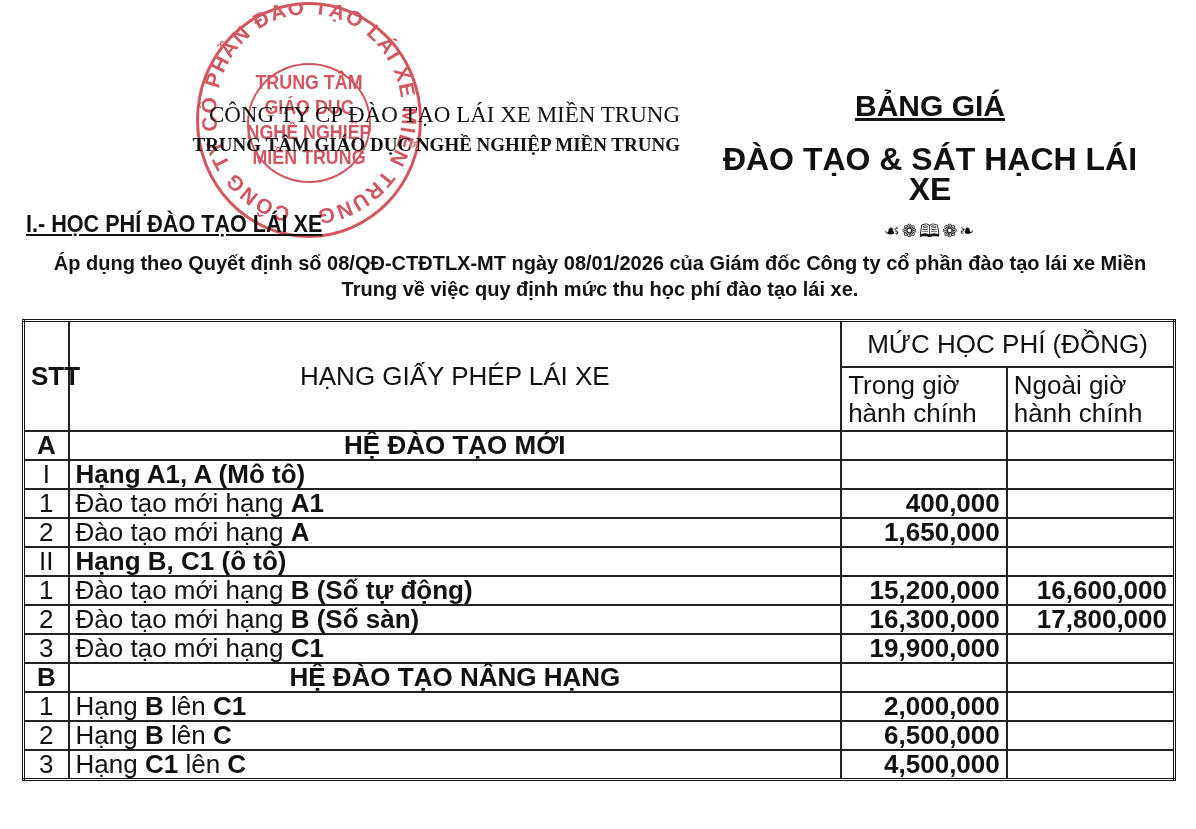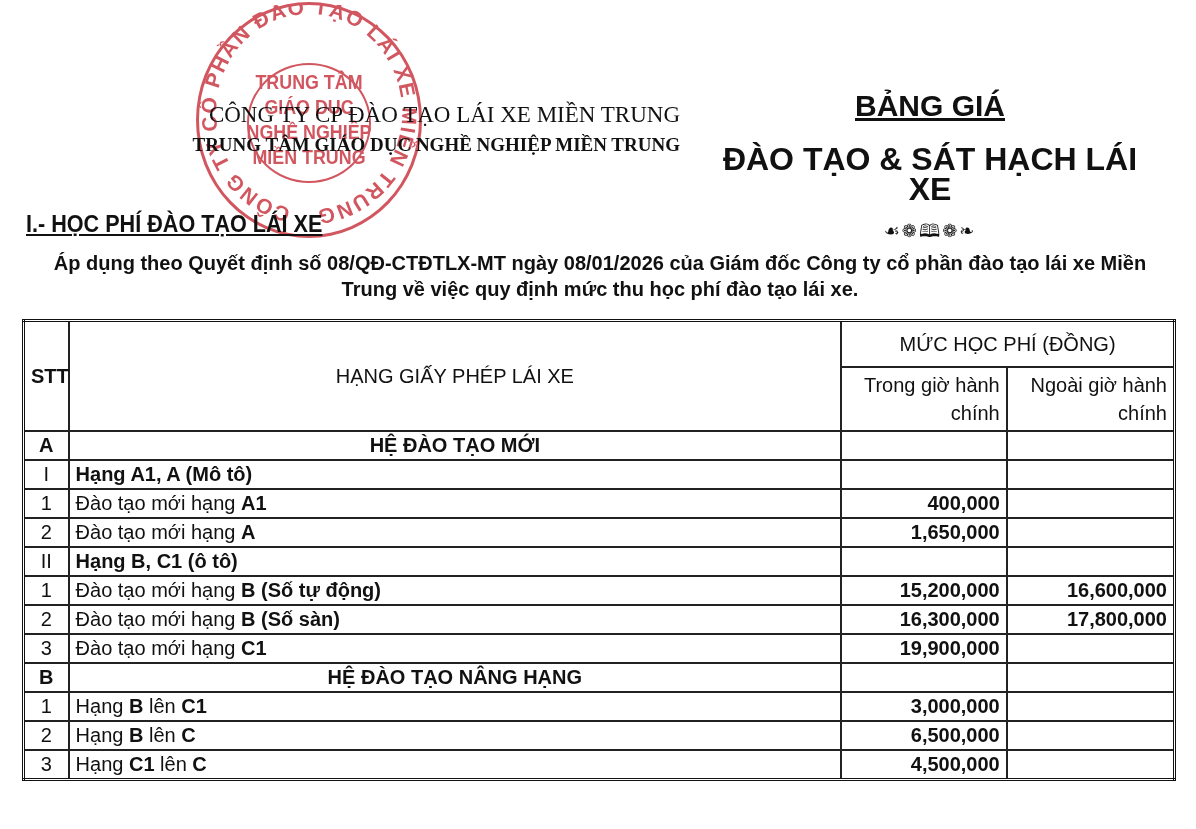--- a/index.html
+++ b/index.html
@@ -48,32 +48,32 @@
   .decision {
     position: absolute; left: 30px; top: 250px; width: 1140px;
     text-align: center; font-size: 20px; font-weight: bold; line-height: 26px;
   }
   table.fees {
     position: absolute; left: 22px; top: 319px;
     width: 1154px; border-collapse: collapse;
     border: 3px double #111; table-layout: fixed;
   }
   table.fees td, table.fees th {
-    border: 2px solid #222; padding: 0 6px; font-size: 20px;
+    border: 2px solid #222; padding: 0 6px; font-size: 26px;
     height: 27px; line-height: 27px; white-space: nowrap;
   }
   table.fees th { font-weight: normal; }
   .col-stt { width: 43px; }
   .col-name { width: 737px; }
   .col-in { width: 158px; }
   .col-out { width: 160px; }
   .hdr-stt { text-align: center; font-weight: bold !important; }
   .hdr-name { text-align: center; }
   .hdr-fee { text-align: center; height: 44px !important; }
-  .hdr-sub { text-align: right; line-height: 28px !important; height: 62px !important; white-space: normal !important; }
+  .hdr-sub { text-align: left; line-height: 28px !important; height: 62px !important; white-space: normal !important; }
   .stt { text-align: center; }
   .num { text-align: right; font-weight: bold; }
   .grp { text-align: center; font-weight: bold; }
   .subgrp { font-weight: bold; }
   b { font-weight: bold; }
 </style>
 </head>
 <body>
 
 <div class="stamp">
@@ -178,21 +178,21 @@
       </tr>
       <tr>
         <td class="stt grp">B</td>
         <td class="grp"><span>HỆ ĐÀO TẠO NÂNG HẠNG</span></td>
         <td class="num"></td>
         <td class="num"></td>
       </tr>
       <tr>
         <td class="stt">1</td>
         <td class=""><span>Hạng </span><b>B</b><span style="white-space: pre;"> lên </span><b>C1</b></td>
-        <td class="num">3,000,000</td>
+        <td class="num">2,000,000</td>
         <td class="num"></td>
       </tr>
       <tr>
         <td class="stt">2</td>
         <td class=""><span>Hạng </span><b>B</b><span style="white-space: pre;"> lên </span><b>C</b></td>
         <td class="num">6,500,000</td>
         <td class="num"></td>
       </tr>
       <tr>
         <td class="stt">3</td>

